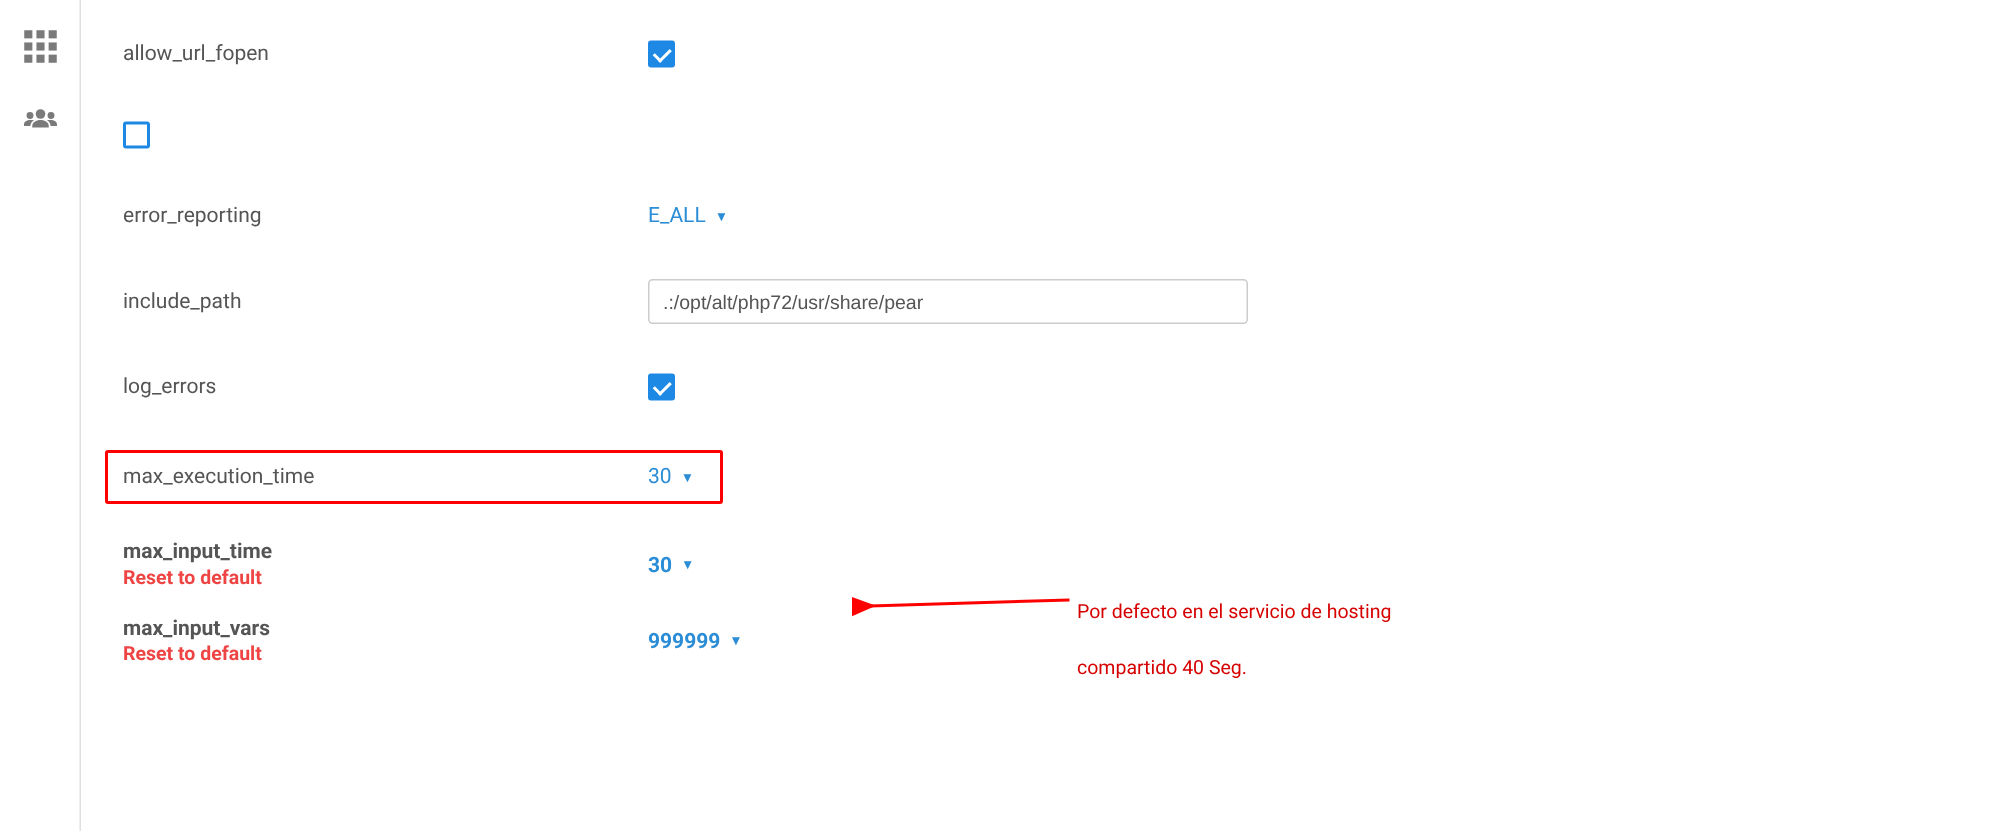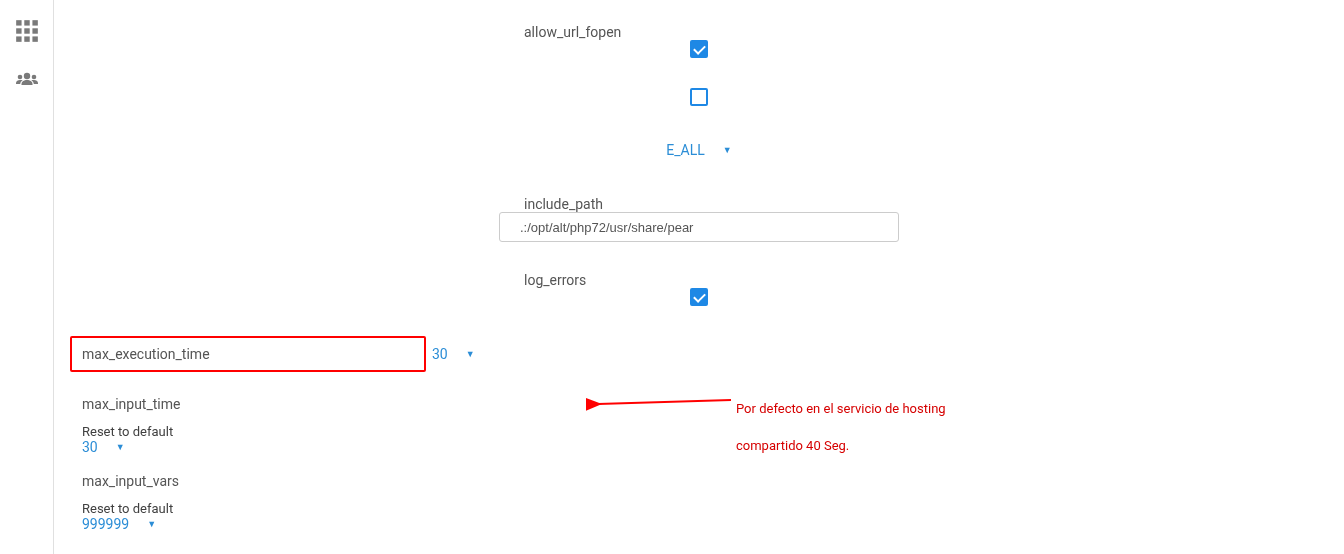--- a/index.html
+++ b/index.html
@@ -37,38 +37,37 @@
       flex: 1;
       padding: 24px 28px 0 28px;
       position: relative;
       overflow: hidden;
     }
     .setting-row {
       display: flex;
       align-items: center;
       margin-bottom: 30px;
       min-height: 24px;
-      flex-direction: column;
     }
     .setting-label-col {
       width: 350px;
       flex-shrink: 0;
       display: flex;
       flex-direction: column;
       justify-content: center;
     }
     .setting-label {
       color: #555;
       font-size: 14px;
     }
     .reset-link {
-      color: #404040;
+      color: #ef4444;
       font-size: 13px;
       cursor: pointer;
-      margin-top: 12px;
+      margin-top: 2px;
     }
     .setting-control {
       display: flex;
       align-items: center;
     }
     .checkbox {
       width: 18px;
       height: 18px;
       border: 2px solid #1e88e5;
       border-radius: 2px;
@@ -88,67 +87,68 @@
       border: solid #fff;
       border-width: 0 2px 2px 0;
       transform: rotate(45deg);
       margin-top: -2px;
     }
     .text-input {
       width: 400px;
       height: 30px;
       border: 1px solid #ccc;
       border-radius: 3px;
-      padding: 4px 20px;
+      padding: 4px 9px;
       font-size: 13px;
       color: #555;
       background: #fff;
     }
     .dropdown {
       color: #2b8dd6;
       font-size: 14px;
       cursor: pointer;
       display: flex;
       align-items: center;
-      gap: 16px;
+      gap: 4px;
     }
     .dropdown-caret {
       font-size: 9px;
       margin-left: 2px;
     }
     .highlighted-row {
       border: 2px solid #ff0000;
       border-radius: 2px;
       padding: 8px 10px;
       margin-left: -12px;
       margin-bottom: 24px;
-      width: 356px;
+      width: 412px;
       display: flex;
       align-items: center;
     }
     .highlighted-row .setting-label-col {
       width: 350px;
     }
     .annotation-wrap {
       position: absolute;
-      left: 532px;
+      left: 514px;
       top: 382px;
       display: flex;
       align-items: flex-start;
       pointer-events: none;
     }
     .annotation-text {
       color: #d60000;
       font-size: 13px;
       line-height: 1.4;
       white-space: pre-line;
     }
     .tight-group .setting-row {
       margin-bottom: 6px;
-      align-items: flex-start;
+      align-items: center;
+      font-weight: bold;
     }
     .tight-group .setting-row + .setting-row {
       margin-top: 18px;
     }
   </style>
 </head>
 <body>
 
 <div class="sidebar">
   <div class="sidebar-icon">
@@ -187,20 +187,23 @@
     </div>
   </div>
 
   <div class="setting-row">
     <div class="setting-control">
       <div class="checkbox"></div>
     </div>
   </div>
 
   <div class="setting-row">
+    <div class="setting-label-col">
+      <span class="setting-label">error_reporting</span>
+    </div>
     <div class="setting-control">
       <div class="dropdown">
         <span>E_ALL</span>
         <span class="dropdown-caret">▼</span>
       </div>
     </div>
   </div>
 
 
   <div class="setting-row">

